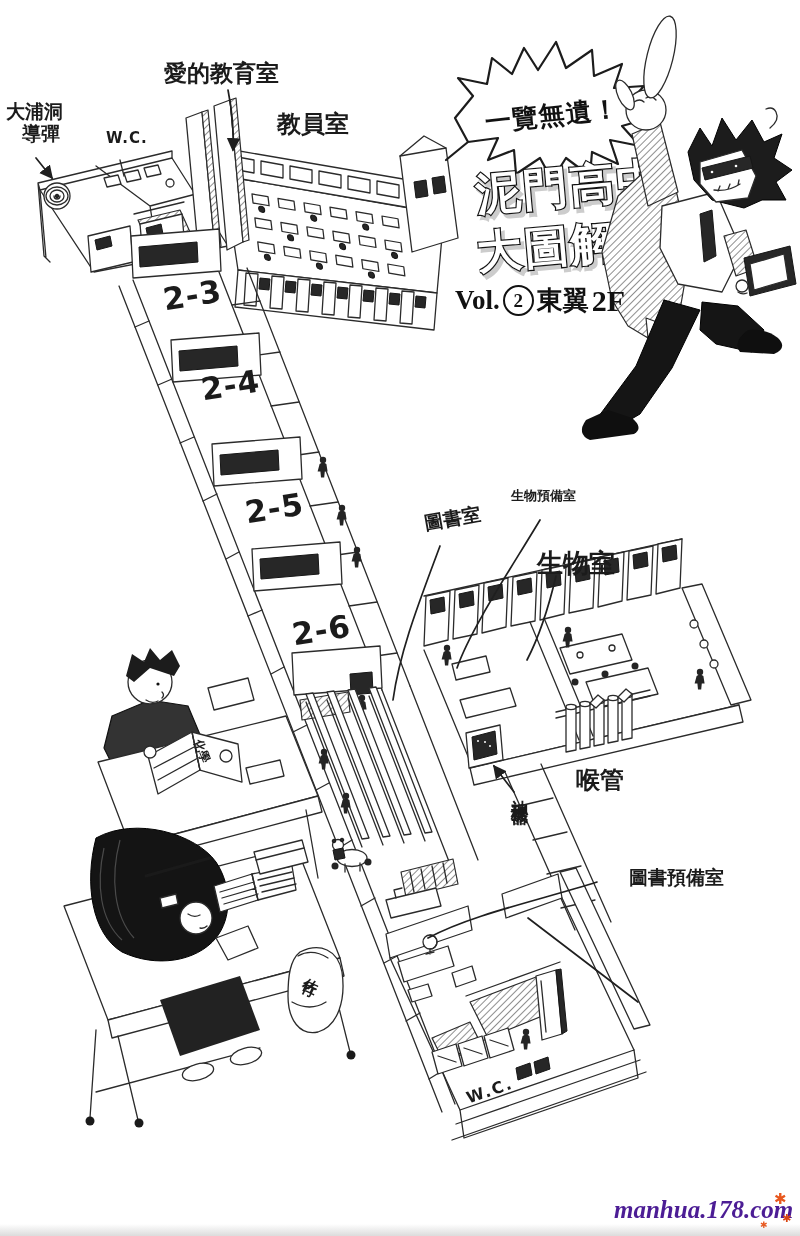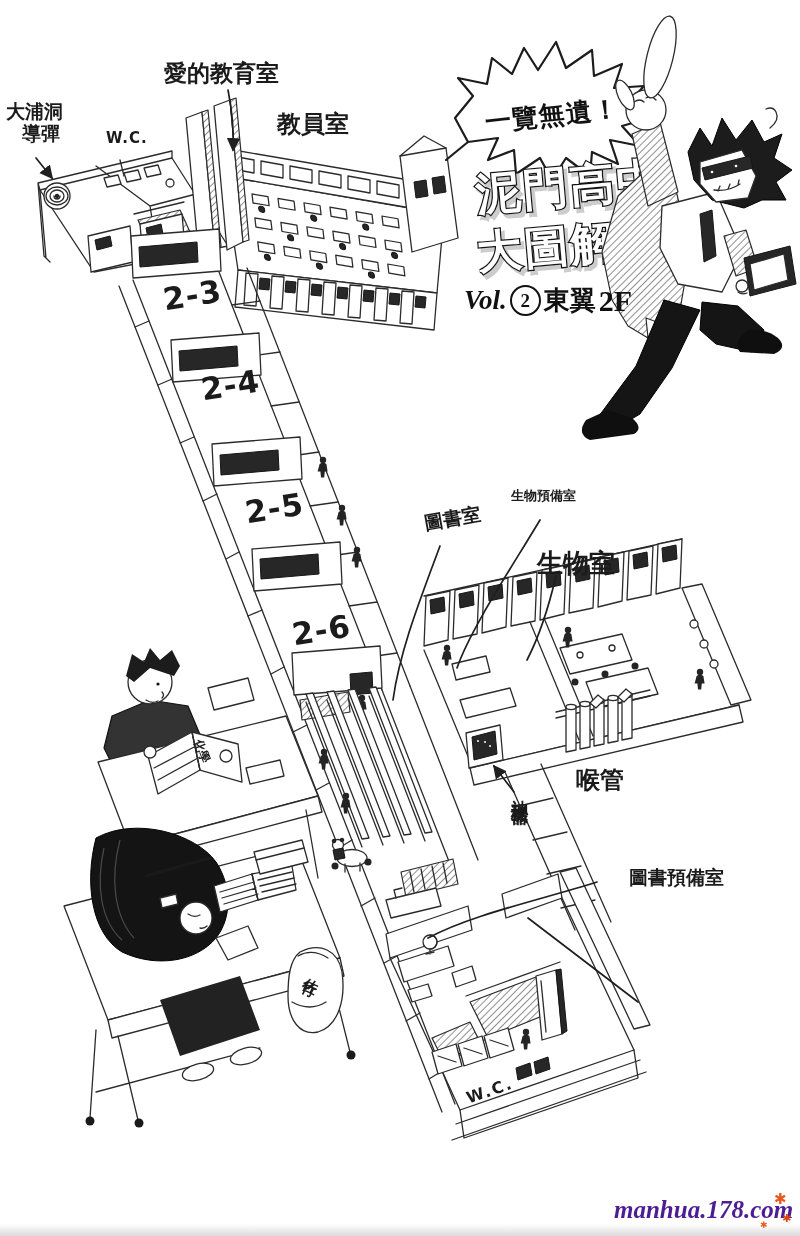--- a/index.html
+++ b/index.html
@@ -10,21 +10,21 @@
   .w{fill:#ffffff;stroke:#2b2b2b;stroke-width:1.3;stroke-linejoin:round}
   .d{fill:#272727;stroke:#161616;stroke-width:1;stroke-linejoin:round}
   .h{fill:url(#hat);stroke:#2b2b2b;stroke-width:1.2;stroke-linejoin:round}
   .ld{fill:none;stroke:#1f1f1f;stroke-width:1.7;stroke-linecap:round}
   .fig{fill:#242424;stroke:none}
   .lb{position:absolute;font-weight:700;color:#1b1b1b;white-space:nowrap;line-height:1.18;}
   .room-num{font-size:31px;letter-spacing:1px;transform:rotate(-9deg);}
   .vert{writing-mode:vertical-rl;letter-spacing:3px;}
   #vol-line{position:absolute;left:455px;top:283px;display:flex;align-items:center;gap:3px;
             font-weight:700;color:#111;}
-  #vol-line .volword{font-size:27px;font-family:"Liberation Serif",serif;font-style:italic;margin-left:9px;}
+  #vol-line .volword{font-size:27px;font-family:"Liberation Serif",serif;}
   #vol-line .circ{display:inline-flex;align-items:center;justify-content:center;width:27px;height:27px;
             border:2.4px solid #111;border-radius:50%;font-size:19px;font-family:"Liberation Serif",serif;}
   #vol-line .wing{font-size:26px;}
   #vol-line .floor{font-size:30px;font-family:"Liberation Serif",serif;}
   #watermark{position:absolute;left:614px;top:1196px;font-family:"Liberation Serif",serif;
              font-style:italic;font-weight:700;font-size:25px;color:#4c1d95;}
   .star{position:absolute;color:#e8571d;font-style:normal;}
   #bottom-fade{position:absolute;left:0;bottom:0;width:800px;height:12px;
                background:linear-gradient(to top,rgba(190,190,190,.55),rgba(255,255,255,0));}
 </style>

